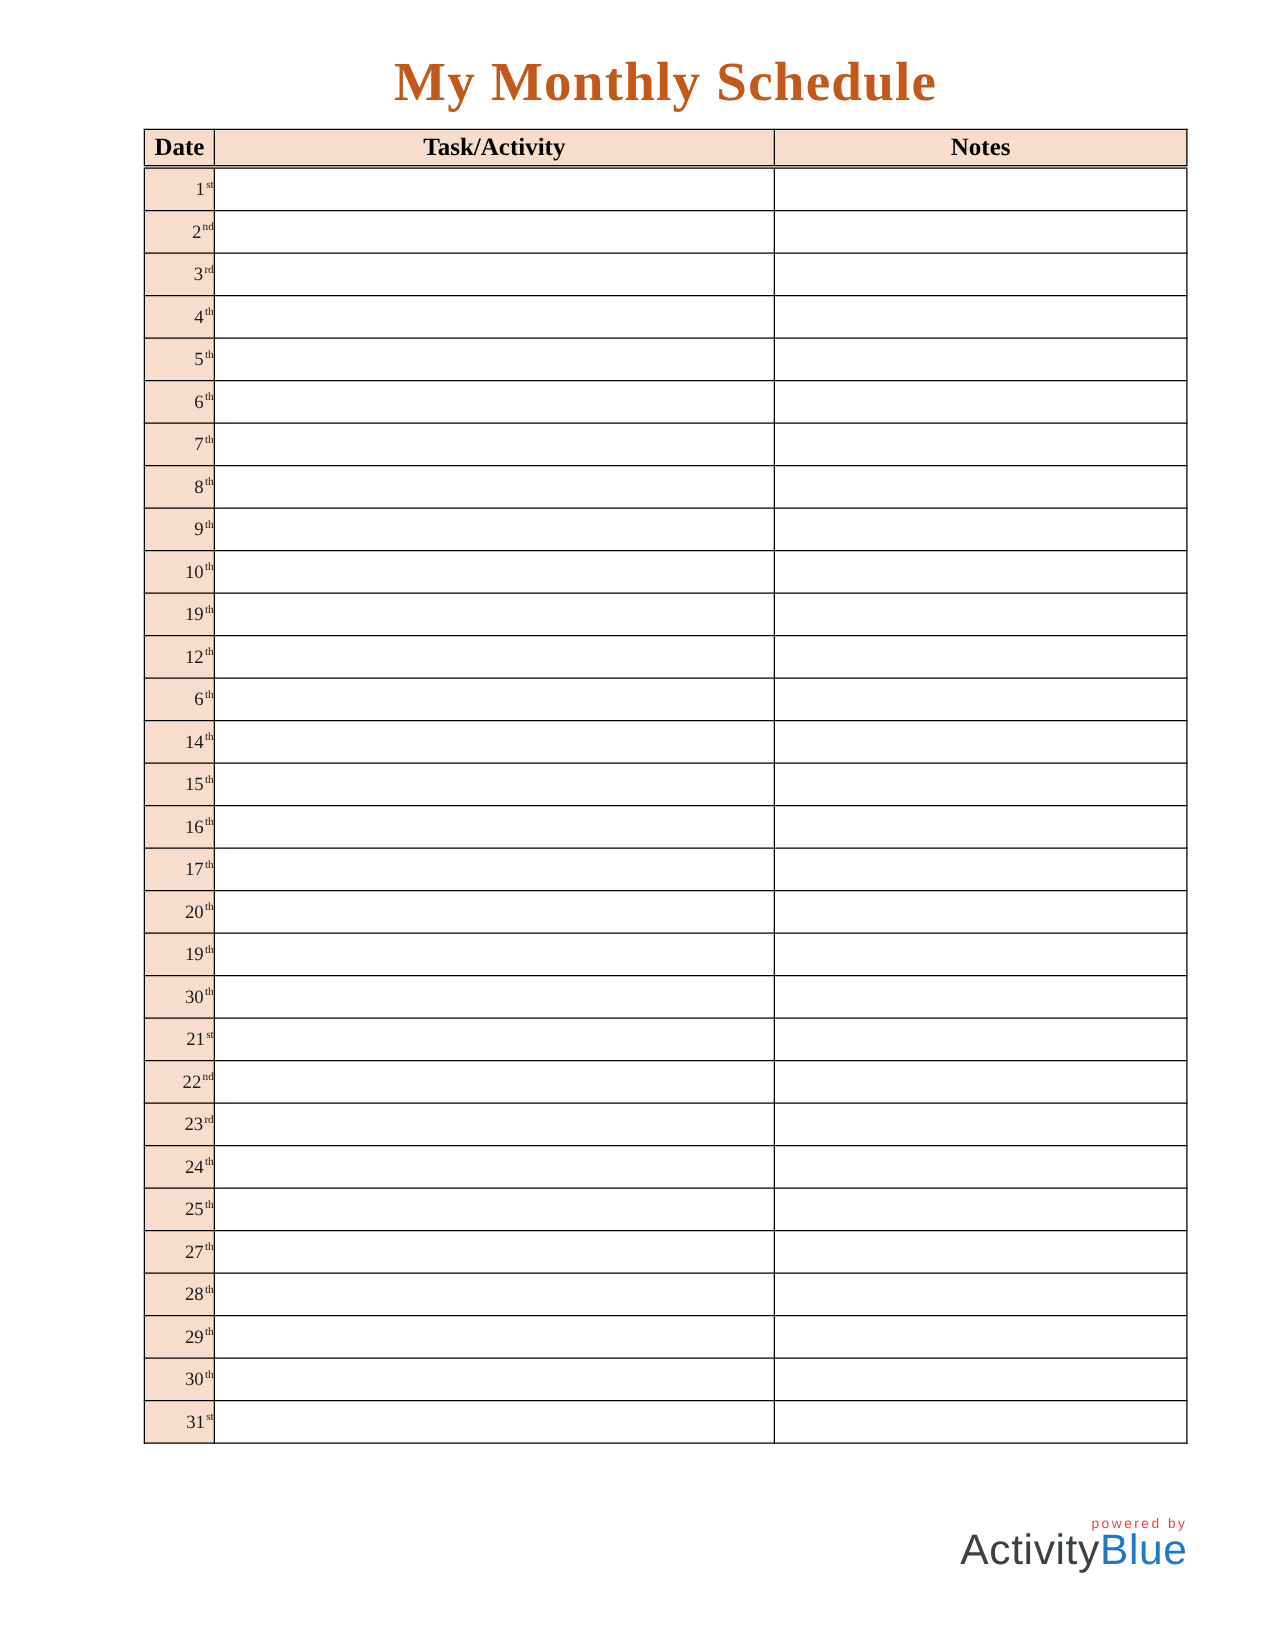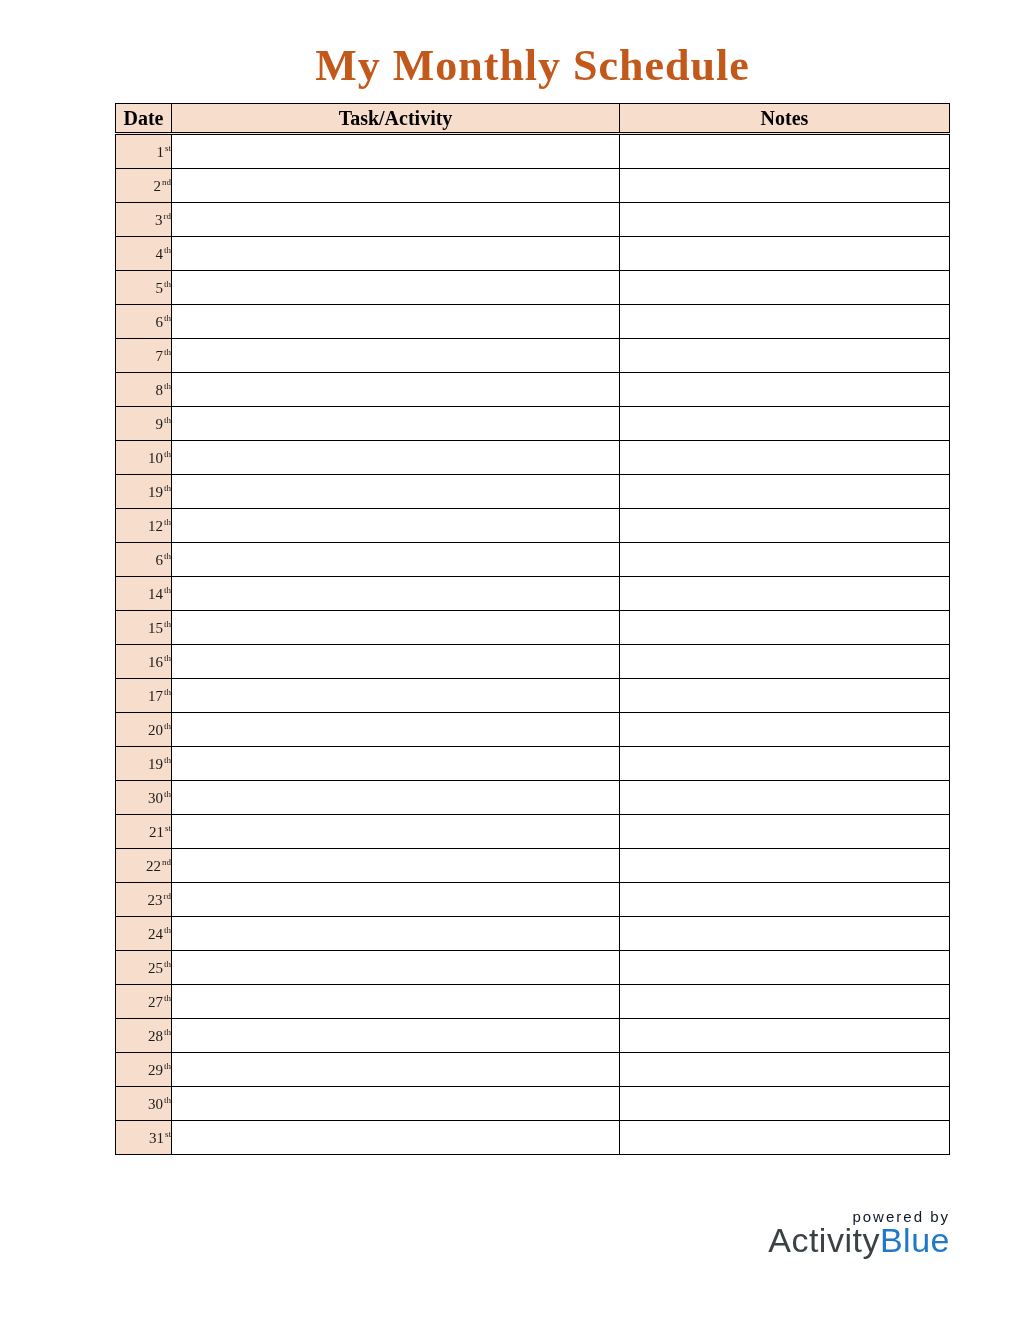--- a/index.html
+++ b/index.html
@@ -78,22 +78,22 @@
   }
 
   .footer {
     position: absolute;
     right: 70px;
     bottom: 60px;
     text-align: right;
     font-family: "Segoe UI", Arial, sans-serif;
   }
   .footer .powered {
-    font-size: 15px;
-    color: #0f172a;
+    font-size: 11px;
+    color: #ef4444;
     letter-spacing: 2px;
     margin-bottom: -4px;
   }
   .footer .brand {
     font-size: 34px;
     font-weight: 400;
     color: #3a4246;
     letter-spacing: 0.5px;
   }
   .footer .brand .blue {

